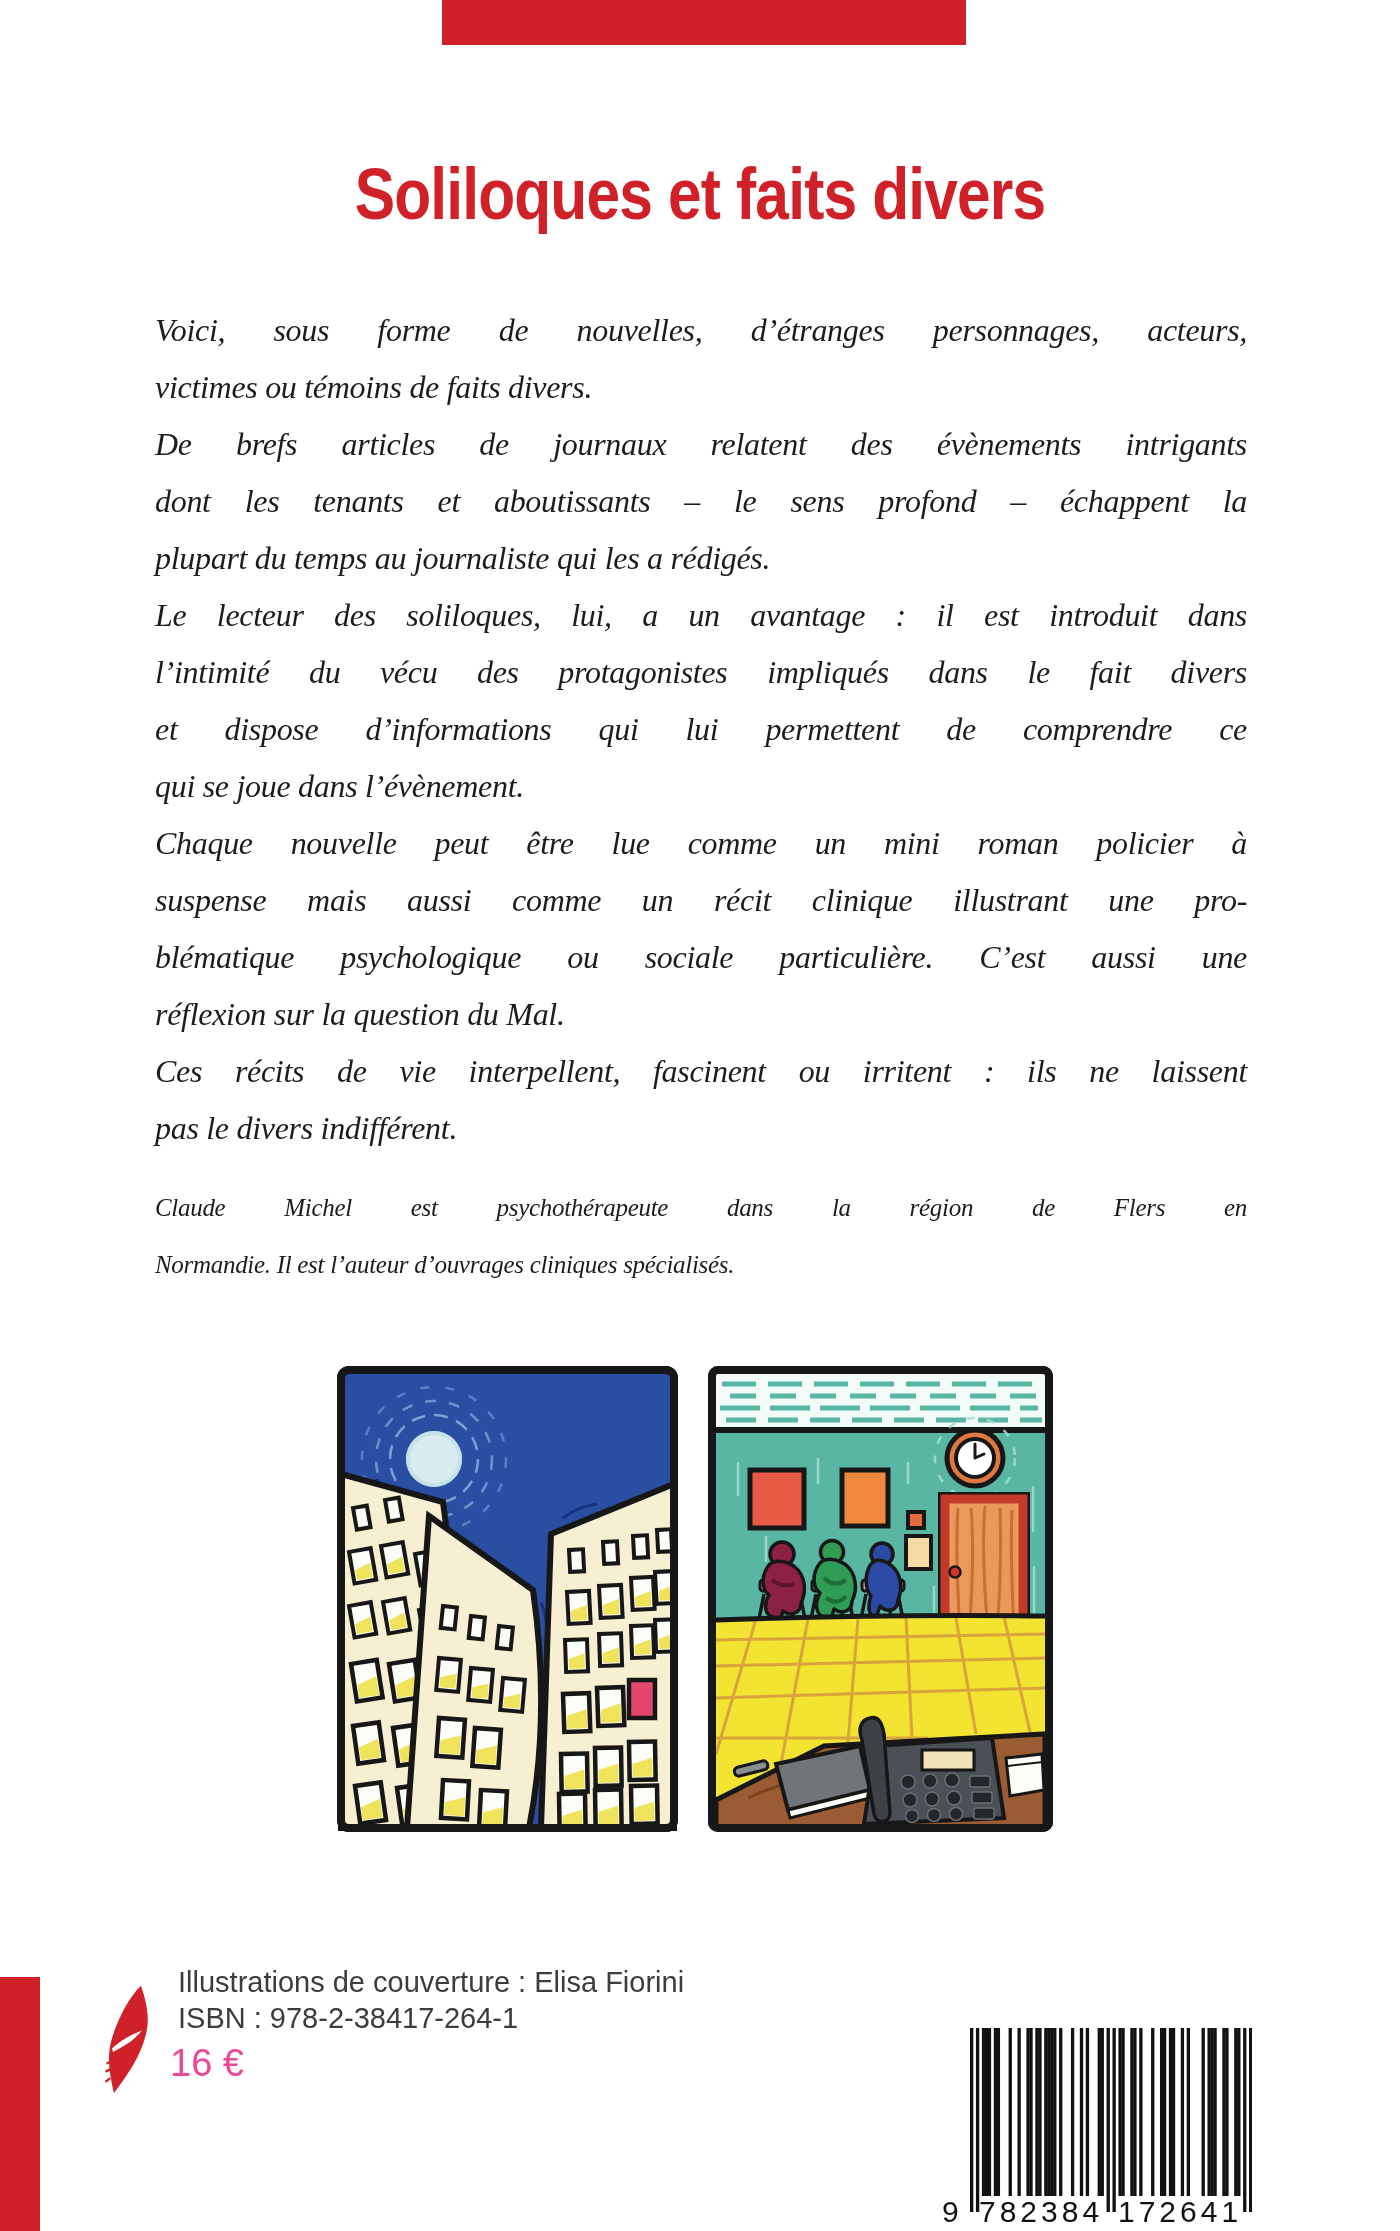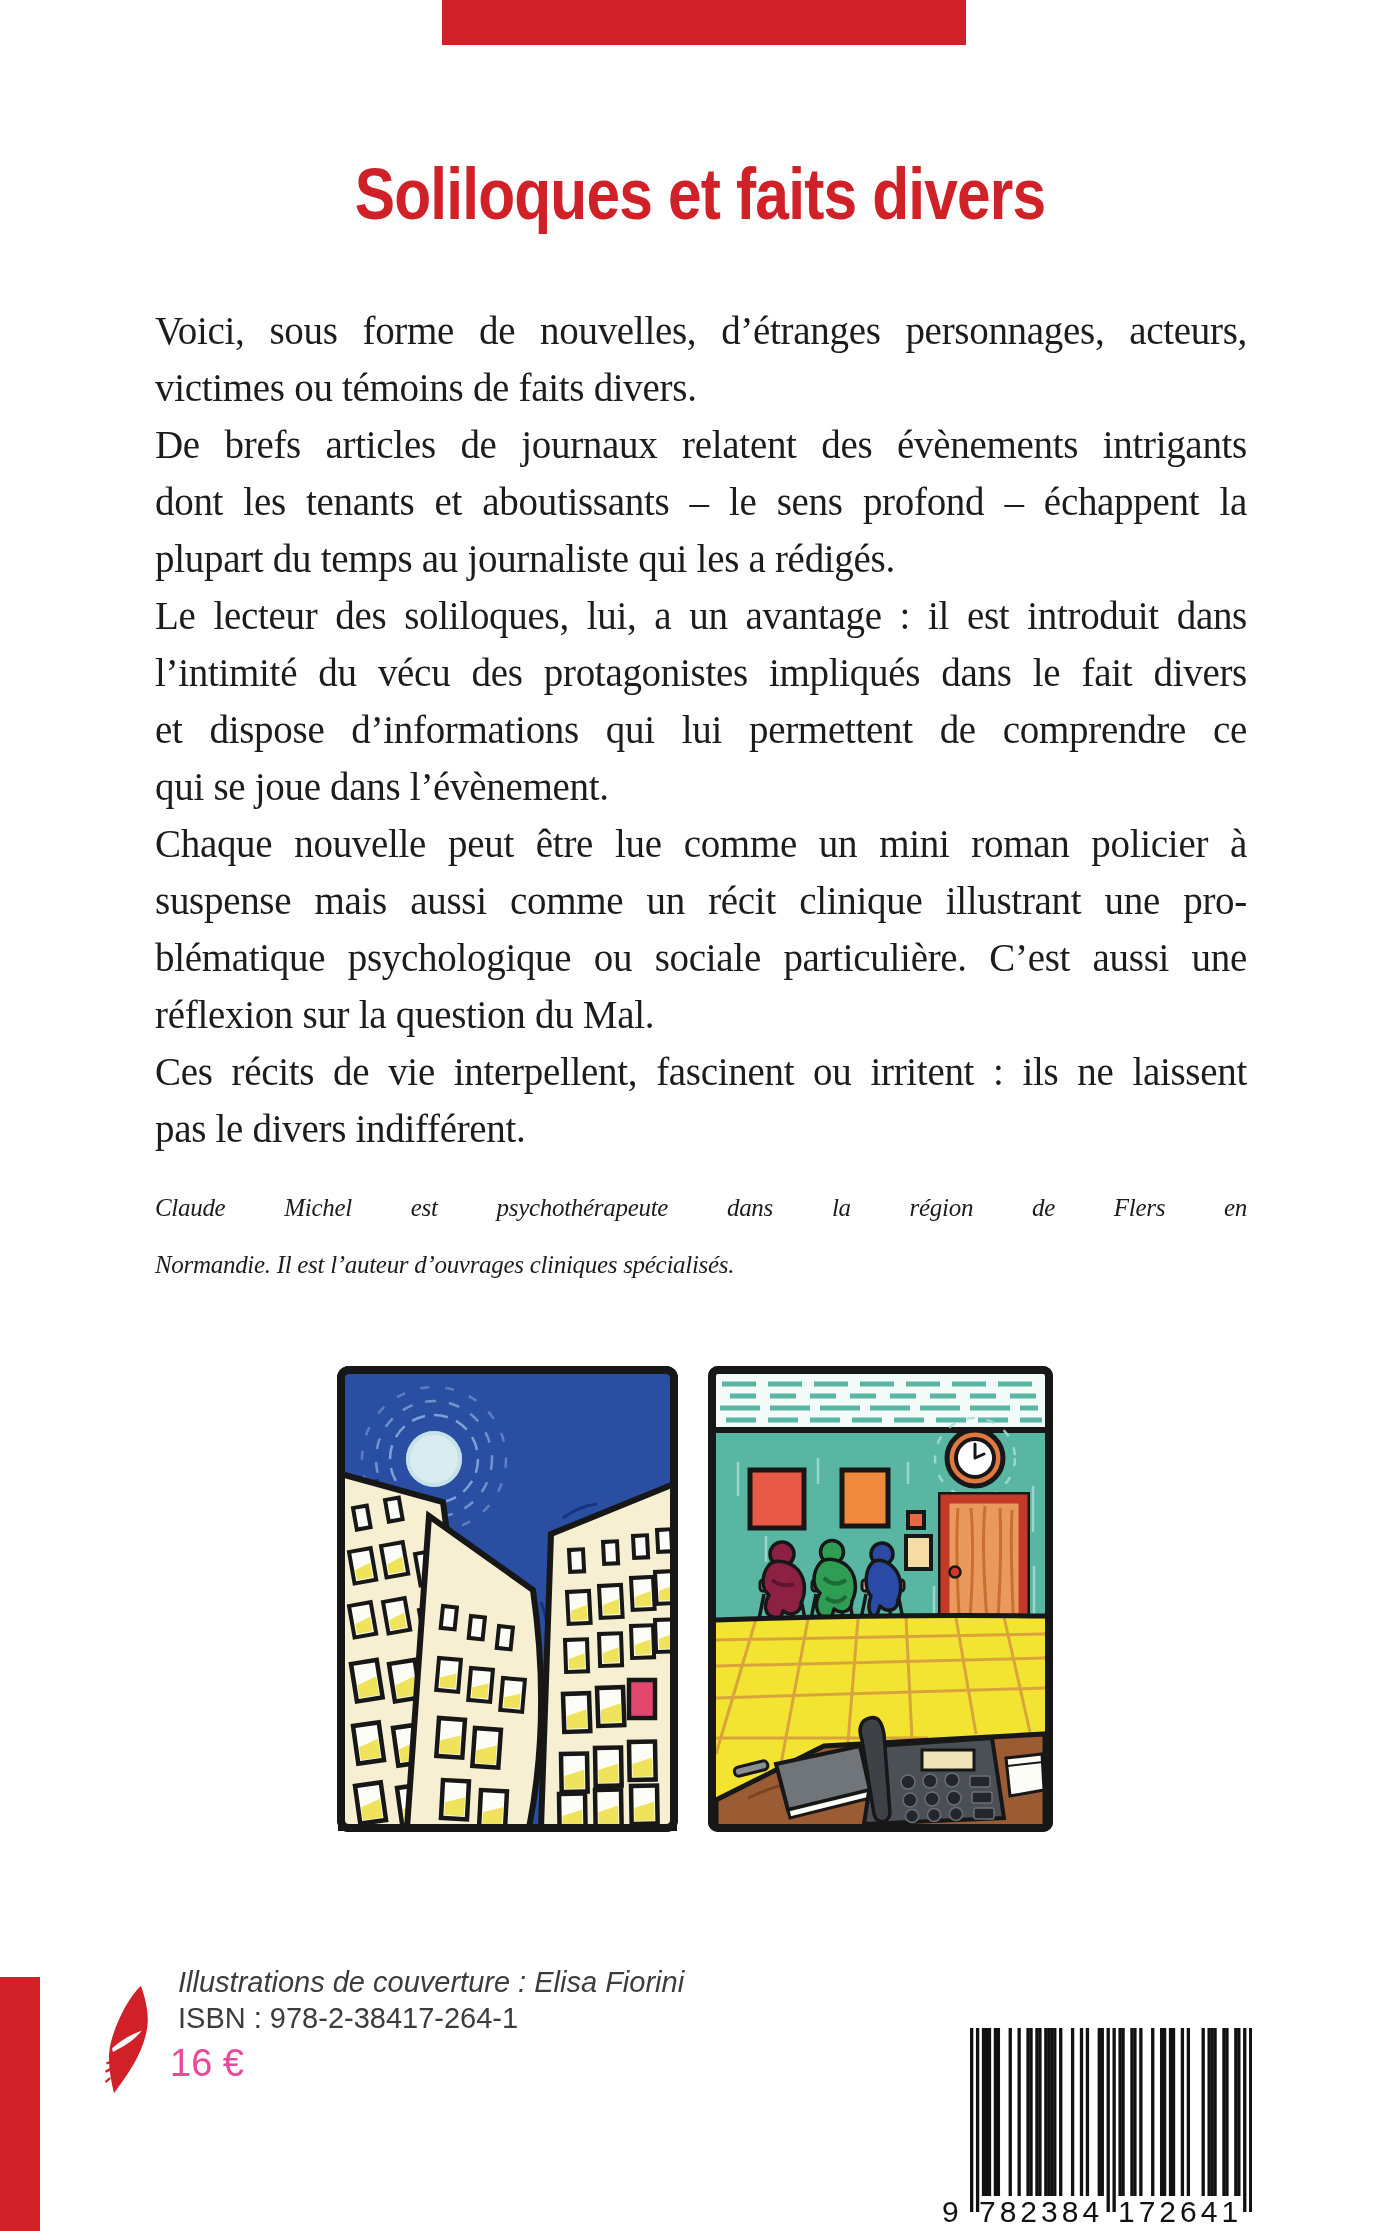--- a/index.html
+++ b/index.html
@@ -10,39 +10,39 @@
   }
   .top-bar{position:absolute;left:442px;top:0;width:524px;height:45px;background:var(--red,#cf2127);}
   .title{
     position:absolute;left:0;right:0;top:158px;margin:0;text-align:center;
     font-family:"Liberation Sans", sans-serif;font-weight:bold;
     font-size:72px;line-height:72px;letter-spacing:-1px;
     color:var(--red,#cf2127);transform:scaleX(0.84);
   }
   .body-block{
     position:absolute;left:155px;width:1092px;top:302px;
-    font-size:39px;line-height:57px;letter-spacing:-0.3px;color:#1c1c1c;
+    font-size:32px;line-height:57px;letter-spacing:-0.3px;color:#1c1c1c;font-style:italic;
   }
   .bio-block{
     position:absolute;left:155px;width:1092px;top:1179px;
     font-size:25px;line-height:57px;letter-spacing:-0.3px;color:#1c1c1c;
     font-style:italic;
   }
   .line{text-align:justify;text-align-last:justify;white-space:nowrap;}
   .line.end{text-align-last:auto;white-space:normal;}
   .illus{position:absolute;top:1366px;}
   .illus.left{left:337px;width:341px;height:466px;}
   .illus.right{left:708px;width:345px;height:466px;}
   .left-bar{position:absolute;left:0;top:1977px;width:40px;height:254px;background:var(--red,#cf2127);}
   .feather{position:absolute;left:98px;top:1983px;width:58px;height:112px;}
   .credit,.isbn{
     position:absolute;left:178px;font-family:"Liberation Sans", sans-serif;
     font-size:29px;line-height:36px;color:#3c3c3c;white-space:nowrap;
   }
-  .credit{top:1964px;font-style:italic;}
+  .credit{top:1964px;}
   .isbn{top:2000px;}
   .price{
     position:absolute;left:170px;top:2040px;font-family:"Liberation Sans", sans-serif;
     font-size:38px;line-height:46px;color:#ec4899;white-space:nowrap;
   }
   .barcode{position:absolute;left:940px;top:2028px;width:320px;height:203px;}
   .barcode svg{position:absolute;left:30px;top:0;}
   .bc-digit{
     position:absolute;font-family:"Liberation Sans", sans-serif;
     font-size:30px;line-height:32px;color:#111;top:168px;

